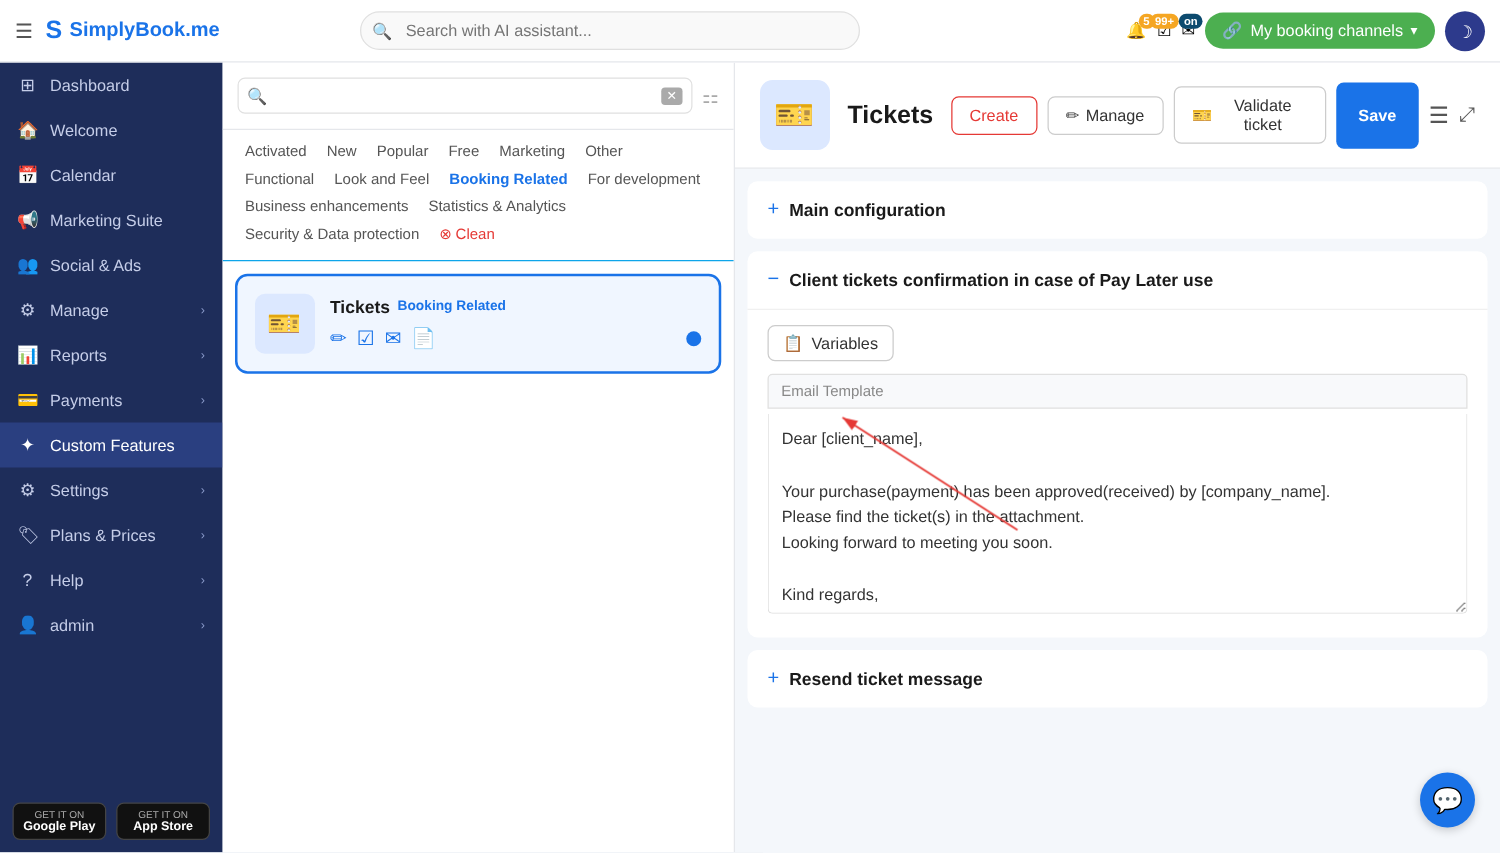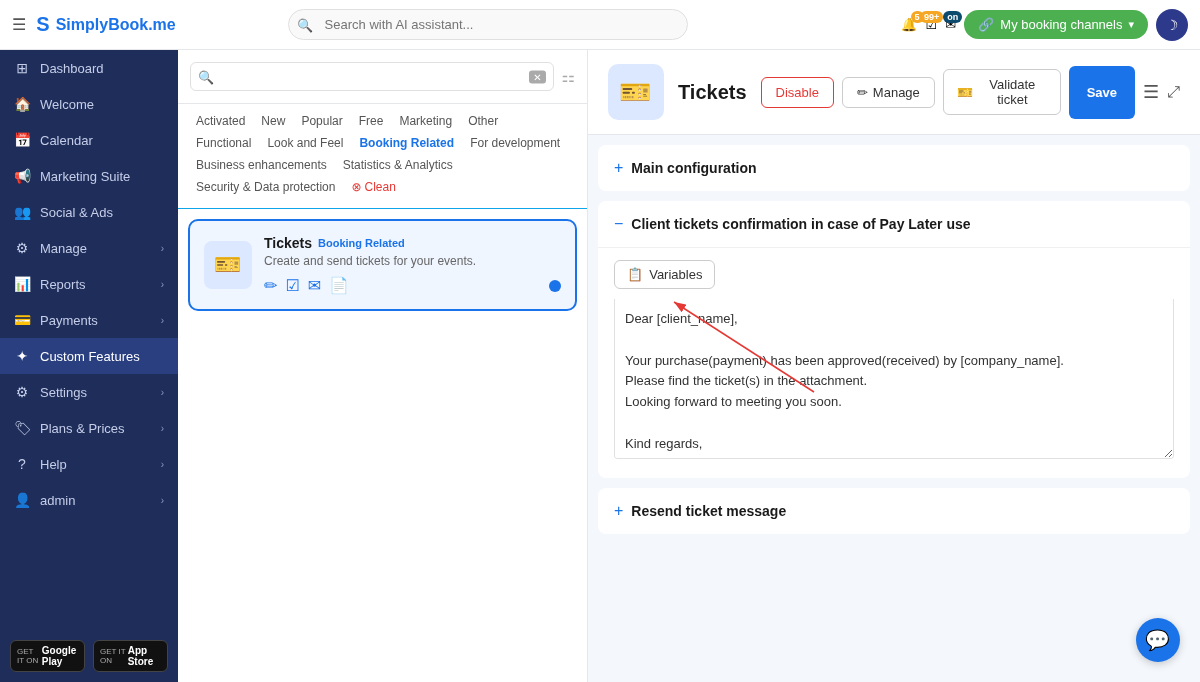--- a/index.html
+++ b/index.html
@@ -26,21 +26,21 @@
     .main-layout { display: flex; flex: 1; overflow: hidden; }
 
     
     .sidebar { width: 178px; background: #1e2d5a; color: #c5cde8; display: flex; flex-direction: column; flex-shrink: 0; overflow-y: auto; }
     .sidebar-item { display: flex; align-items: center; gap: 10px; padding: 10px 14px; cursor: pointer; font-size: 13px; transition: background 0.15s; }
     .sidebar-item.active { background: #2a3f80; color: #fff; }
     .sidebar-item .si-icon { width: 16px; text-align: center; font-size: 14px; }
     .sidebar-item .si-label { flex: 1; }
     .sidebar-item .si-arrow { font-size: 10px; color: #8898c8; }
     .sidebar-footer { margin-top: auto; padding: 10px; display: flex; gap: 8px; }
-    .store-btn { flex: 1; background: #111; border: 1px solid #444; border-radius: 6px; padding: 4px 6px; cursor: pointer; display: flex; flex-direction: row; align-items: center; }
+    .store-btn { flex: 1; background: #111; border: 1px solid #444; border-radius: 6px; padding: 4px 6px; cursor: pointer; display: flex; flex-direction: column; align-items: center; }
     .store-btn .store-small { font-size: 8px; color: #aaa; }
     .store-btn .store-name { font-size: 10px; color: #fff; font-weight: 600; }
 
     
     .content-area { flex: 1; display: flex; overflow: hidden; }
 
     
     .plugin-panel { width: 410px; background: #fff; border-right: 1px solid #e5e7eb; display: flex; flex-direction: column; flex-shrink: 0; overflow-y: auto; }
     .plugin-search-bar { padding: 12px; border-bottom: 1px solid #e5e7eb; display: flex; align-items: center; gap: 8px; }
     .plugin-search-wrap { flex: 1; position: relative; }
@@ -250,41 +250,40 @@
       <div class="plugin-list">
         <div class="plugin-card">
           <div class="plugin-icon-wrap">
             <span>🎫</span>
           </div>
           <div class="plugin-info">
             <div style="display:flex; align-items:center;">
               <span class="plugin-title">Tickets</span>
               <span class="plugin-badge">Booking Related</span>
             </div>
-            <div class="plugin-desc">Create and send tickets for your events.</div>
             <div class="plugin-actions">
               <span class="pa-icon">✏</span>
               <span class="pa-icon">☑</span>
               <span class="pa-icon">✉</span>
               <span class="pa-icon">📄</span>
               <div class="pa-dot"></div>
             </div>
           </div>
         </div>
       </div>
     </div>
 
     <div class="detail-panel">
       <div class="detail-header">
         <div class="detail-header-icon">
           <span>🎫</span>
         </div>
         <span class="detail-header-title">Tickets</span>
         <div class="detail-header-actions">
-          <button class="btn-disable">Disable</button>
+          <button class="btn-disable">Create</button>
           <button class="btn-manage">
             <span>✏</span>
             <span>Manage</span>
           </button>
           <button class="btn-validate">
             <span>🎫</span>
             <span>Validate ticket</span>
           </button>
           <button class="btn-save">Save</button>
           <button class="btn-more">☰</button>
@@ -302,20 +301,21 @@
       <div class="detail-section">
         <div class="section-header">
           <span class="expand-icon" style="color:#1a73e8;">−</span>
           <span class="section-title">Client tickets confirmation in case of Pay Later use</span>
         </div>
         <div class="section-body">
           <button class="variables-btn">
             <span>📋</span>
             <span>Variables</span>
           </button>
+          <div class="email-template-label">Email Template</div>
           <div style="position:relative;">
             <textarea class="email-body-textarea" style="">Dear [client_name],
 
 Your purchase(payment) has been approved(received) by [company_name].
 Please find the ticket(s) in the attachment.
 Looking forward to meeting you soon.
 
 Kind regards,
 [company_name]</textarea>
             

